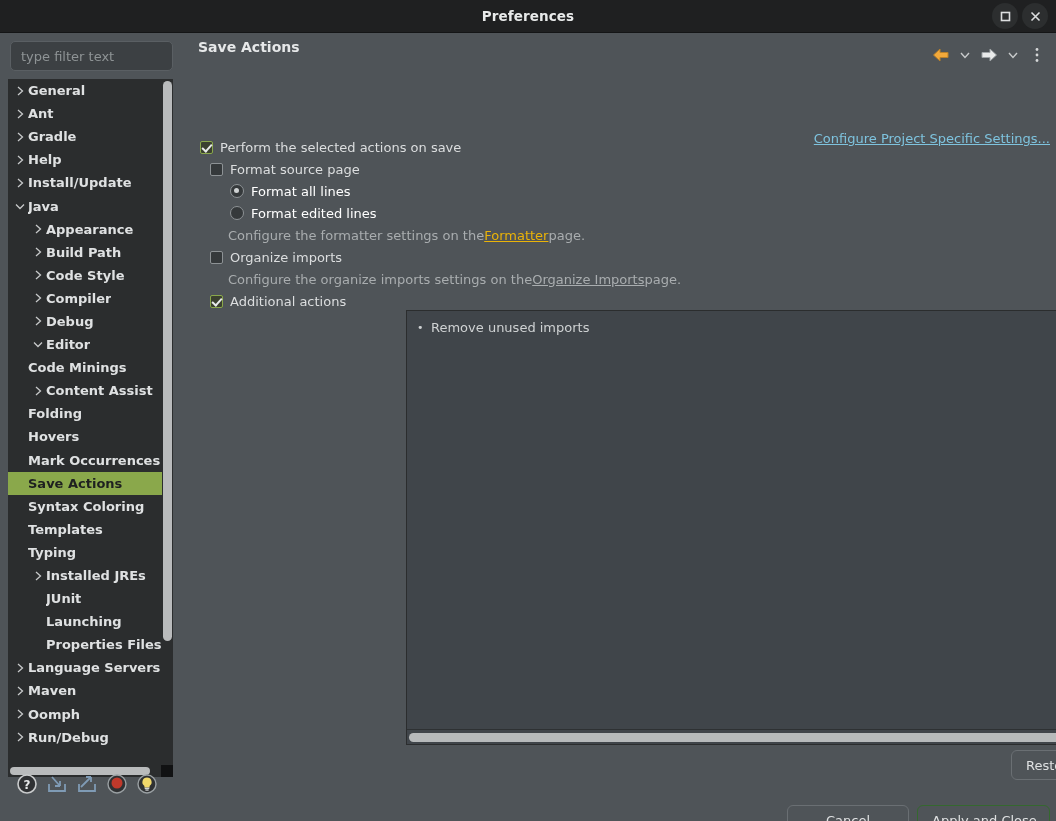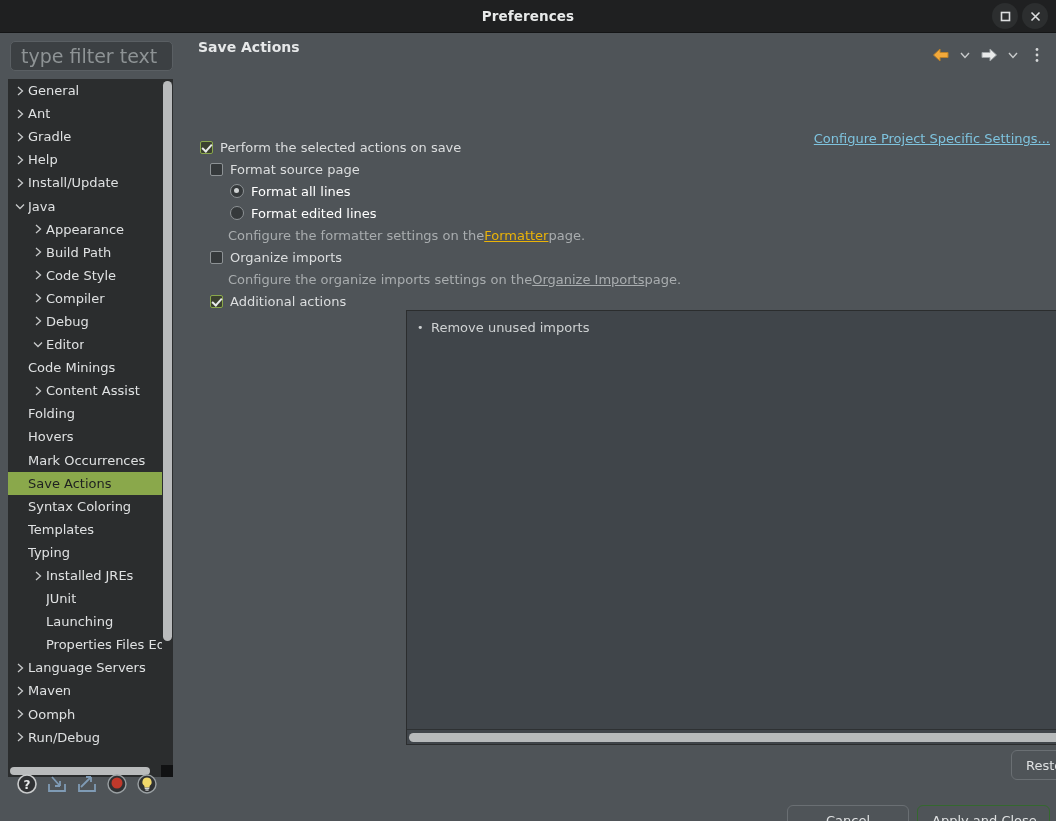--- a/index.html
+++ b/index.html
@@ -62,34 +62,35 @@
   .filter-wrap {
     padding: 8px 10px 6px 10px;
   }
   .filter-input {
     width: 163px;
     height: 30px;
     background: #3c4043;
     border: 1px solid #5a5f63;
     border-radius: 5px;
     color: #c9cbcc;
-    font-size: 19px;
+    font-size: 13px;
     font-family: inherit;
     padding: 0 10px;
     outline: none;
   }
   .filter-input::placeholder { color: #8e9395; }
 
   .tree-wrap {
     position: absolute;
     left: 8px; top: 46px;
     width: 165px;
     height: 698px;
     background: #2b2d2e;
     overflow: hidden;
+    font-weight: bold;
   }
   .tree-scroll {
     position: absolute;
     inset: 0 11px 12px 0;
     overflow: hidden;
   }
   .tree-item {
     height: 23.1px;
     display: flex;
     align-items: center;

